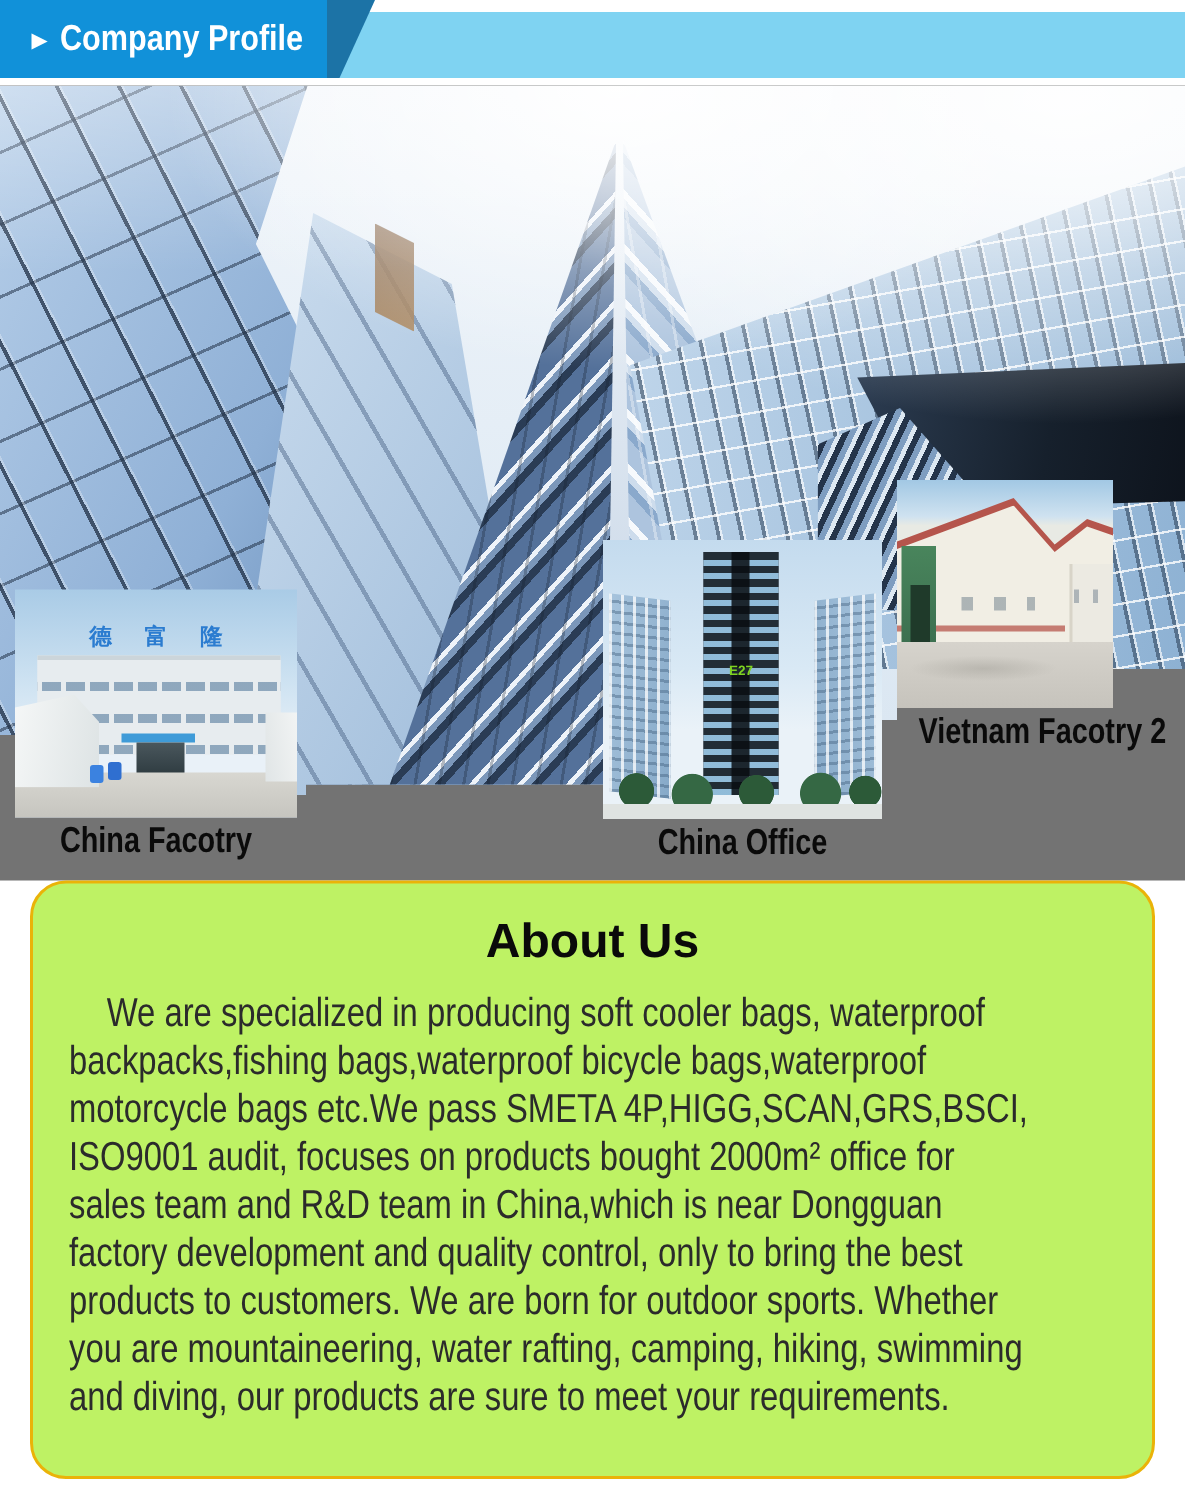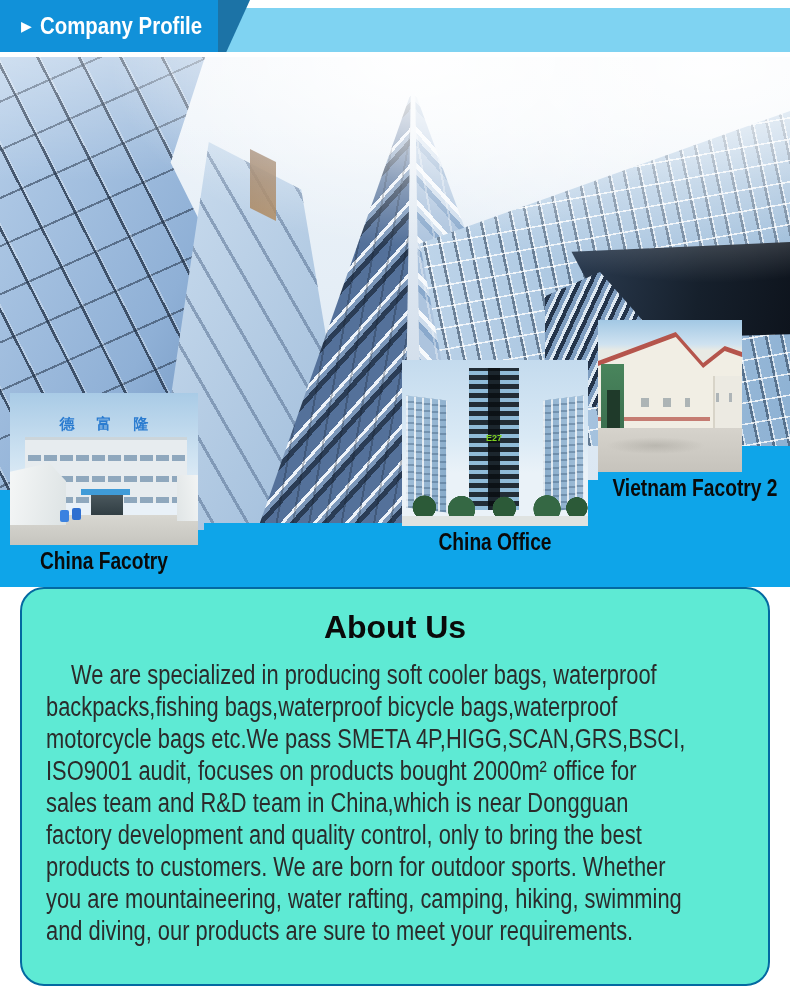--- a/index.html
+++ b/index.html
@@ -15,21 +15,21 @@
   .hdr-light { position:absolute; left:220px; right:0; top:8px; height:44px; background:#7fd3f2; }
   .hdr-wedge { position:absolute; left:218px; top:0; width:32px; height:52px;
     background:#1c73a6; clip-path:polygon(0 0,100% 0,26% 100%,0 100%); }
   .hdr-dark { position:absolute; left:0; top:0; width:218px; height:52px; background:#1191d9;
     display:flex; align-items:center; padding-left:21px; }
   .play { color:#fff; font-size:14px; margin-right:8px; line-height:1; }
   .hdr-title { color:#fff; font-size:24px; font-weight:700; white-space:nowrap;
     transform:scaleX(.85); transform-origin:0 50%; letter-spacing:0; }
 
   
-  .stage { position:relative; height:530px; background:#0ea5e9; overflow:hidden; }
+  .stage { position:relative; height:530px; background:#737373; overflow:hidden; }
   .hero { position:absolute; left:0; top:0; width:790px; height:480px;
     background:linear-gradient(180deg,#f0f5fa 0%,#e2ecf5 60%,#d8e5f1 100%);
     clip-path:polygon(0 0,790px 0,790px 389px,598px 389px,598px 423px,588px 423px,
       588px 451px,404px 451px,404px 466px,204px 466px,204px 473px,198px 473px,
       198px 478px,10px 478px,10px 433px,0 433px); }
   .hero > div { position:absolute; }
 
   .b-left { left:-10px; top:0; width:430px; height:480px;
     background:
       repeating-linear-gradient(63deg, rgba(36,52,74,.78) 0 2.5px, rgba(255,255,255,.28) 2.5px 4px, transparent 4px 37px),
@@ -115,21 +115,21 @@
     background-image:repeating-linear-gradient(90deg, rgba(70,110,130,.45) 0 3px, transparent 3px 18px);
     background-size:100% 12px; background-position:0 60%; background-repeat:no-repeat; }
   .p2-sign { right:16%; top:70px; width:14px; height:11px; background:#c23a2e; }
   .p2-pole { left:36%; top:28px; width:2px; height:56px; background:#8d9aa0; }
   .p2-ground { left:0; right:0; bottom:0; height:44px;
     background:linear-gradient(180deg,#d3d0c9,#c4c1ba); }
   .p2-bush { left:0; bottom:34px; width:26%; height:28px; background:#2f5c40;
     border-radius:45% 60% 35% 50%; box-shadow:8px 6px 0 -4px #244a33; }
 
   .ph3 { left:402px; top:303px; width:186px; }
-  .p3 { height:166px; background:linear-gradient(180deg,#c4dbee 0%,#d9e9f5 46%,#eaf2f8 68%); }
+  .p3 { height:186px; background:linear-gradient(180deg,#c4dbee 0%,#d9e9f5 46%,#eaf2f8 68%); }
   .p3-tl { left:2%; width:22%; top:38px; bottom:16px;
     background:
       repeating-linear-gradient(90deg, rgba(255,255,255,.75) 0 2px, transparent 2px 8px),
       repeating-linear-gradient(0deg, rgba(60,90,120,.4) 0 2px, transparent 2px 7px),
       linear-gradient(100deg,#a7c4dd,#86a9c8); transform:skewY(7deg); }
   .p3-tr { right:2%; width:22%; top:38px; bottom:16px;
     background:
       repeating-linear-gradient(90deg, rgba(255,255,255,.75) 0 2px, transparent 2px 8px),
       repeating-linear-gradient(0deg, rgba(60,90,120,.4) 0 2px, transparent 2px 7px),
       linear-gradient(260deg,#a7c4dd,#86a9c8); transform:skewY(-7deg); }
@@ -165,22 +165,22 @@
     background-image:repeating-linear-gradient(90deg, rgba(80,100,120,.4) 0 3px, transparent 3px 13px);
     background-size:90% 9px; background-position:50% 40%; background-repeat:no-repeat; }
   .p4-win { left:30%; top:78px; width:34%; height:9px;
     background:repeating-linear-gradient(90deg, rgba(90,110,125,.45) 0 8px, transparent 8px 22px); }
   .p4-ground { left:0; right:0; bottom:0; height:44px;
     background:
       radial-gradient(ellipse 70px 12px at 40% 40%, rgba(120,118,110,.25), transparent 70%),
       linear-gradient(180deg,#d6d3cc,#c6c3bc); }
 
   
-  .about { position:relative; margin:0 20px; border:2px solid #0369a1; border-radius:24px;
-    background:#5eead4; padding:18px 24px 34px; height:399px; }
+  .about { position:relative; margin:0 20px; border:2px solid #eab308; border-radius:24px;
+    background:#bef264; padding:18px 24px 34px; height:399px; }
   .about-title { text-align:center; font-size:32px; font-weight:700; color:#0a0a0a;
     line-height:40px; margin-bottom:12px; }
   .about-body { color:#2b2b2b; }
   .ln { font-size:27px; line-height:32px; white-space:nowrap;
     transform:scaleX(.81); transform-origin:0 50%; }
   .ln0 { padding-left:31px; }
 </style>
 </head>
 <body>
 

